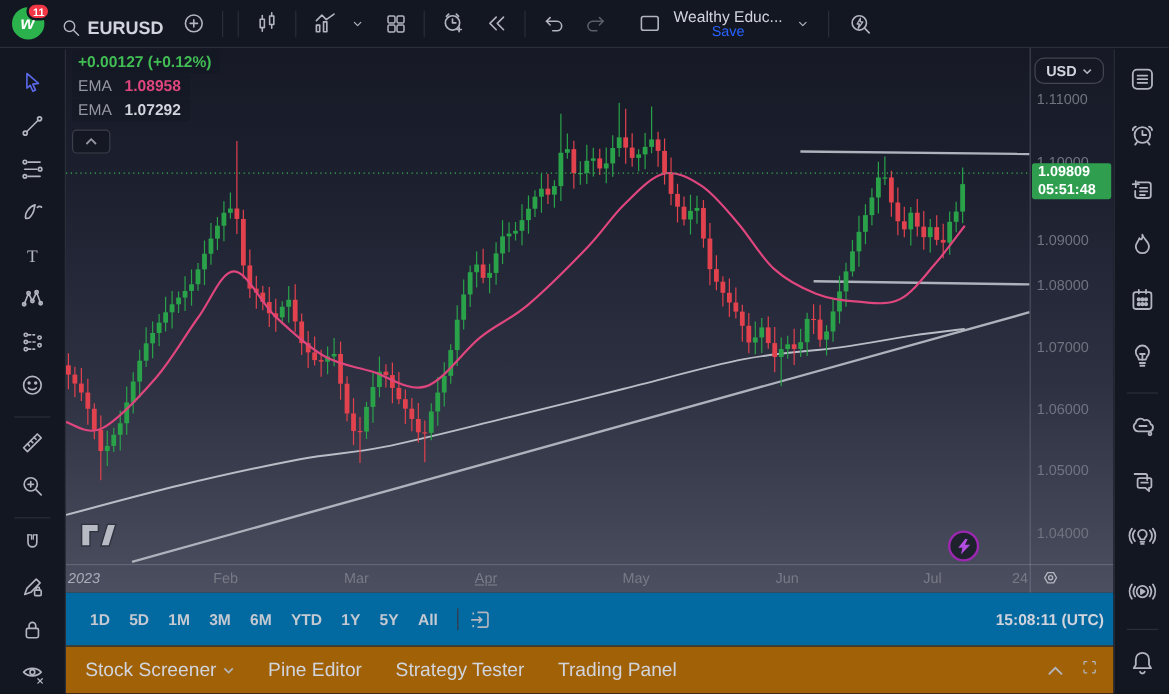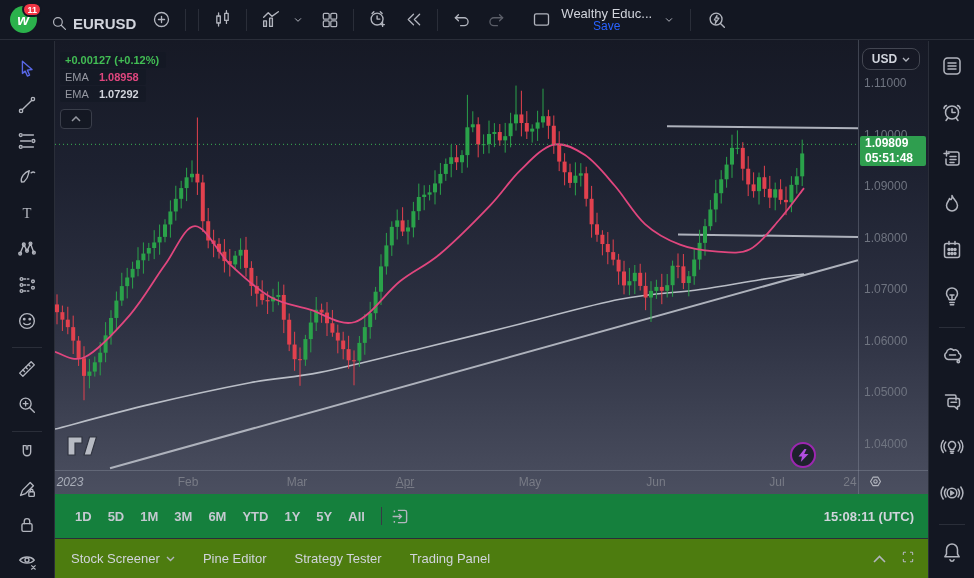--- a/index.html
+++ b/index.html
@@ -49,21 +49,21 @@
   .sb-div { width:26px; height:1px; background:#2a2e39; margin:0 0 12px 0; flex:0 0 auto; }
 
   
   #chart-region { position:absolute; left:55px; top:40px; width:873px; height:454px;
     background:linear-gradient(180deg,#161925 0%, #1d2130 28%, #2d3142 62%, #4b4f60 100%); z-index:5; }
   #chart-svg { position:absolute; left:0; top:0; }
   #axis-vline { position:absolute; left:803px; top:0; width:1px; height:454px; background:rgba(170,175,190,.28); }
   #axis-hline { position:absolute; left:0; top:430px; width:873px; height:1px; background:rgba(170,175,190,.28); }
 
   
-  #legend { position:absolute; left:5px; top:12px; font-size:11px; z-index:8; }
+  #legend { position:absolute; left:5px; top:2px; font-size:13px; z-index:8; }
   .lg-row { display:inline-block; clear:both; float:left; background:rgba(19,23,34,.55);
     padding:2px 7px 2px 5px; border-radius:2px; margin-bottom:1px; white-space:nowrap; }
   #lg-change { color:#42bd54; font-weight:bold; }
   .lg-ind-label { color:#9598a1; margin-right:7px; }
   .lg-ind-value { font-weight:bold; }
   #collapse-btn { clear:both; float:left; margin-top:6px; width:32px; height:20px;
     border:1px solid #3a3e4a; background:rgba(19,23,34,.8); border-radius:4px;
     display:flex; align-items:center; justify-content:center; color:#9598a1; }
 
   
@@ -83,31 +83,31 @@
   #axis-gear { position:absolute; left:812px; top:3px; color:#b2b5be; }
 
   
   #watermark { position:absolute; left:12px; top:394px; opacity:.75; }
 
   
   #lightning-badge { position:absolute; left:735px; top:402px; width:26px; height:26px; border-radius:50%;
     border:2px solid #9c27b0; background:#1e222d; display:flex; align-items:center; justify-content:center; color:#ce93d8; }
 
   
-  #controls-row { position:absolute; left:55px; top:494px; width:873px; height:44px; background:#15803d;
+  #controls-row { position:absolute; left:55px; top:494px; width:873px; height:44px; background:#0369a1;
     display:flex; align-items:center; font-size:13px; z-index:10; }
   .range-btn { padding:4px 7px; margin:0 1px; border-radius:4px; color:#c5c9d1; font-weight:bold; }
   #ranges { display:flex; align-items:center; margin-left:12px; }
   .cr-div { width:1px; height:18px; background:#363a45; margin:0 8px; }
   #goto-date { color:#b2b5be; display:flex; align-items:center; }
-  #clock { margin-left:auto; margin-right:14px; font-size:13px; font-weight:bold; color:#d1d4dc; }
-
-  
-  #bottombar { position:absolute; left:55px; top:538px; width:873px; height:40px; background:#4d7c0f;
-    border-top:1px solid #2a2e39; display:flex; align-items:center; font-size:13px; z-index:10; }
+  #clock { margin-left:auto; margin-right:8px; font-size:13px; font-weight:bold; color:#d1d4dc; }
+
+  
+  #bottombar { position:absolute; left:55px; top:538px; width:873px; height:40px; background:#a16207;
+    border-top:1px solid #2a2e39; display:flex; align-items:center; font-size:16px; z-index:10; }
   .bb-item { padding:0 14px; display:flex; align-items:center; gap:6px; color:#d1d4dc; white-space:nowrap; }
   #bb-right { margin-left:auto; display:flex; align-items:center; gap:14px; margin-right:12px; color:#b2b5be; }
 </style>
 </head>
 <body>
 <div id="app">
 
 <header id="topbar">
   <div id="logo-wrap">
     <div id="logo">w</div>
@@ -723,21 +723,21 @@
   <div id="price-axis">
     <div id="currency-btn">
       <span>USD</span>
       <svg width="8" height="5" viewBox="0 0 8 5">
             <path d="M1 1 L4 4 L7 1" fill="none" stroke="#b2b5be" stroke-width="1.3"></path>
           </svg>
     </div>
     <div id="pa-labels">
           <div class="pa-label" style="top: 43px;">1.11000</div>
           <div class="pa-label" style="top: 94.5px;">1.10000</div>
-          <div class="pa-label" style="top: 146px;">1.09000</div>
+          <div class="pa-label" style="top: 160px;">1.09000</div>
           <div class="pa-label" style="top: 197.5px;">1.08000</div>
           <div class="pa-label" style="top: 249px;">1.07000</div>
           <div class="pa-label" style="top: 300.5px;">1.06000</div>
           <div class="pa-label" style="top: 352px;">1.05000</div>
           <div class="pa-label" style="top: 403.5px;">1.04000</div>
         </div>
     <div id="countdown-badge" style="top: 96.3365px;">
       <div>1.09809</div>
       <div>05:51:48</div>
     </div>

